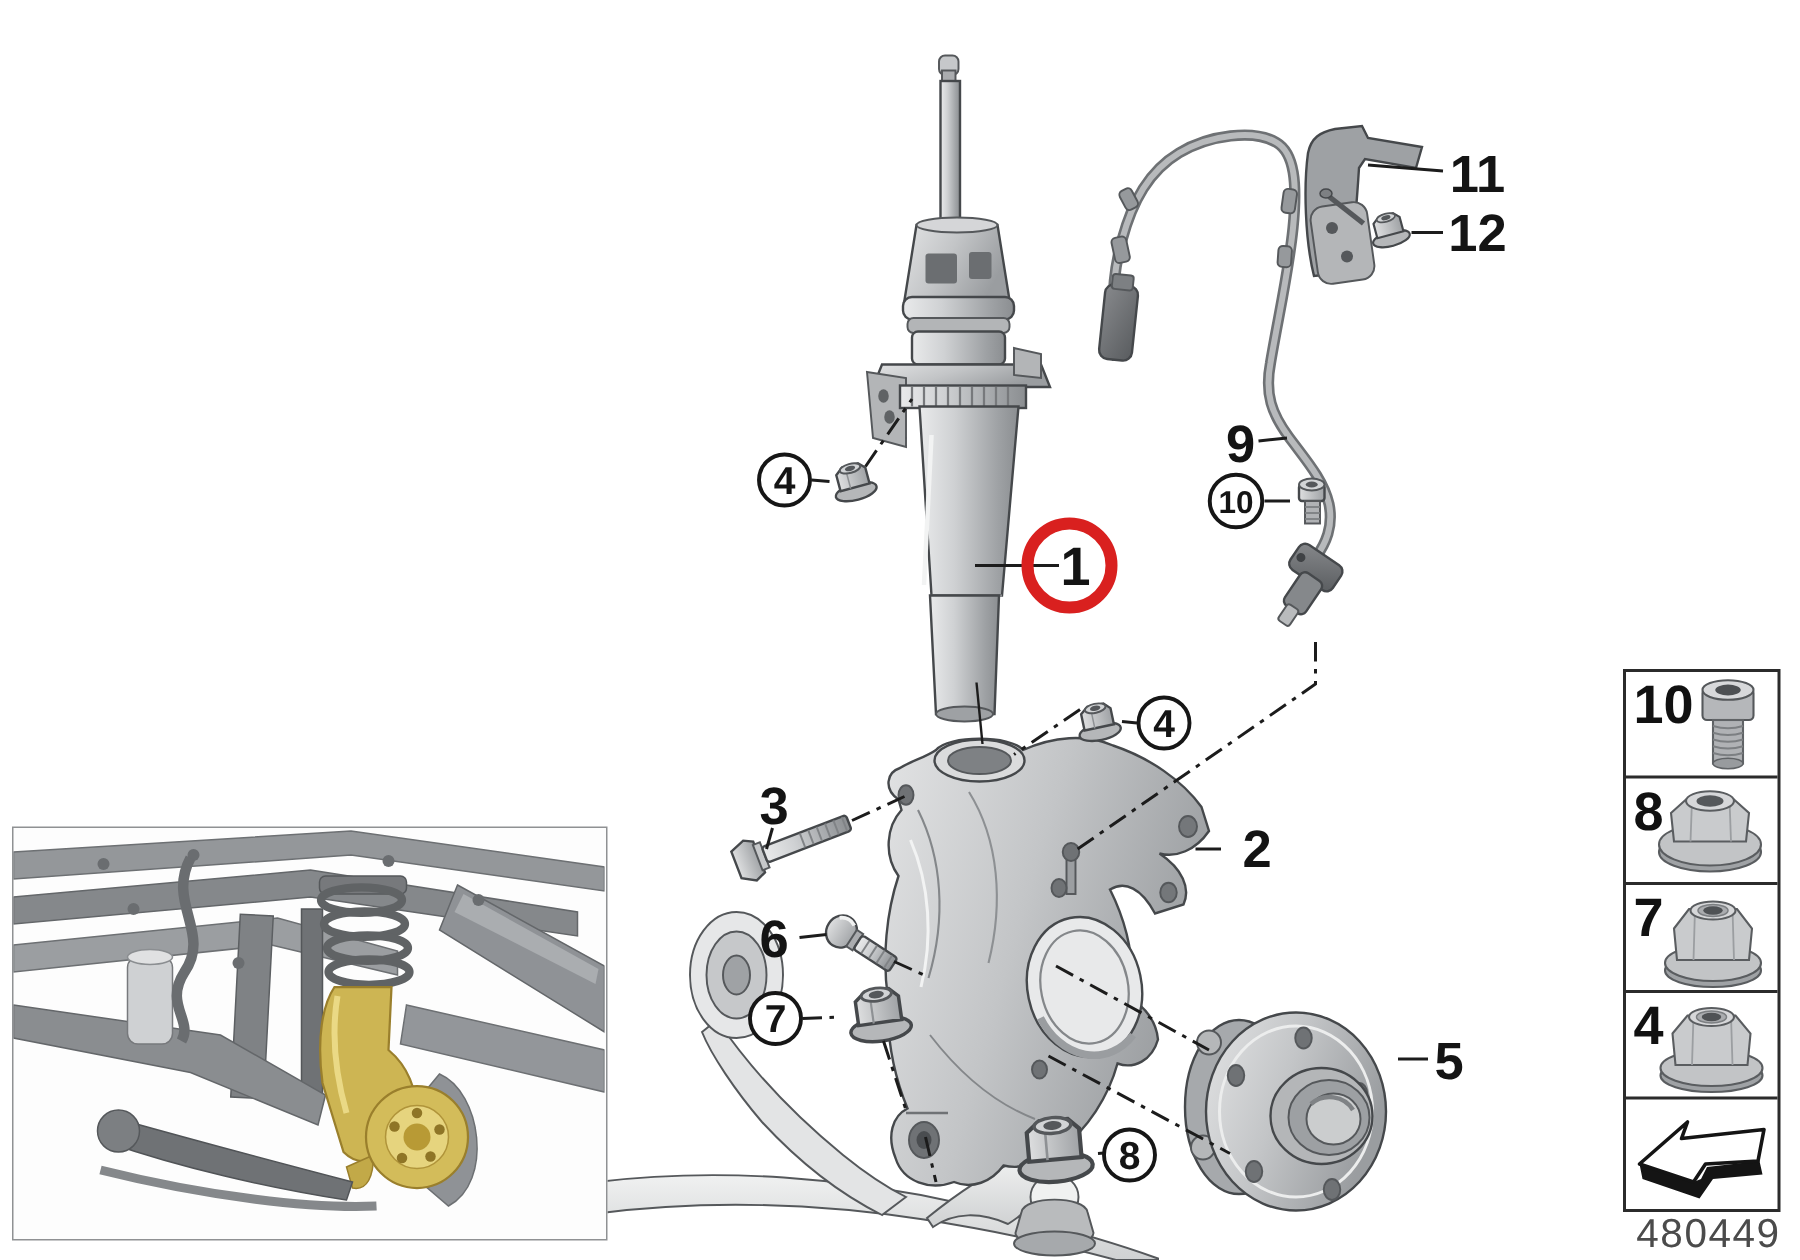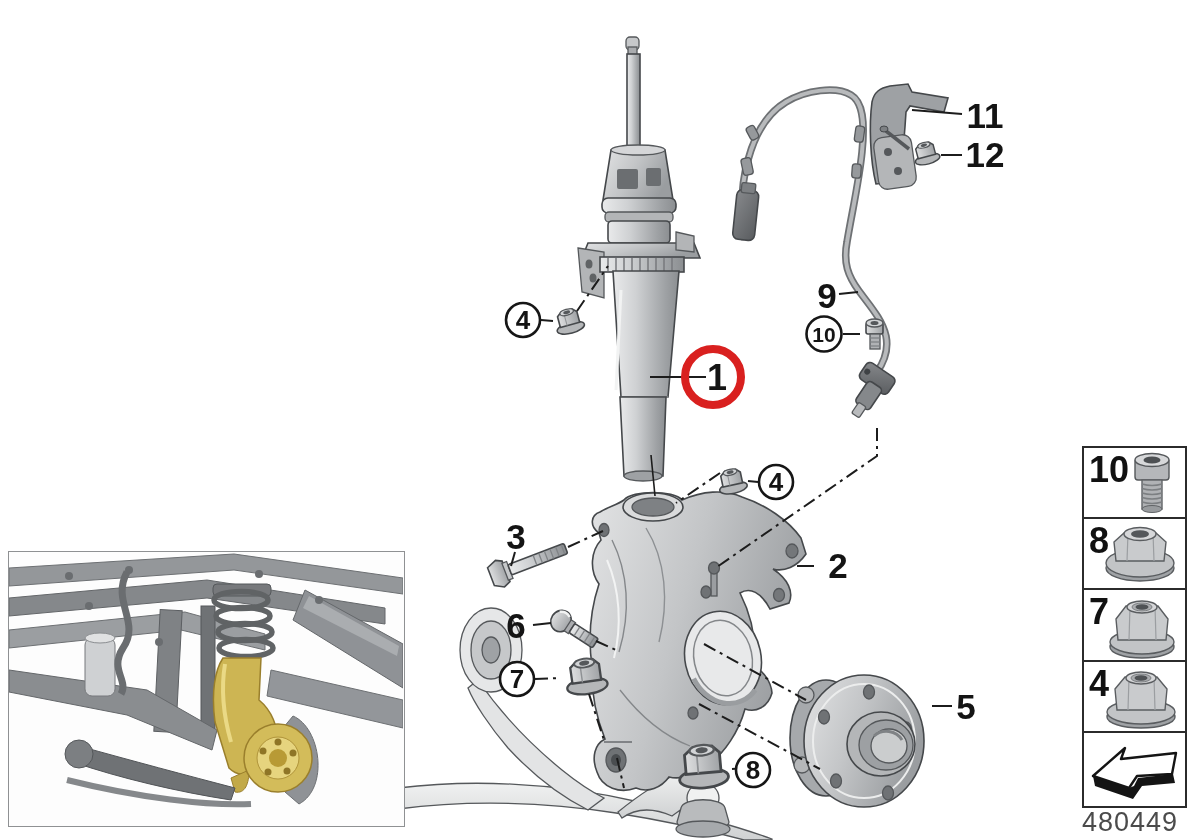--- a/index.html
+++ b/index.html
@@ -16,21 +16,21 @@
   .part{stroke:#45484b;stroke-width:1.6;}
   .part2{stroke:#55585b;stroke-width:1.3;}
   
   #inset{position:absolute;left:8px;top:551px;width:397px;height:276px;border:1.5px solid #8f9193;background:#fdfdfd;box-sizing:border-box;}
   
   #legend{position:absolute;left:1082px;top:446px;width:105px;height:362px;border:2px solid #2b2b2b;background:#fff;box-sizing:border-box;}
   #legend .cell{position:relative;height:71.2px;border-bottom:2px solid #2b2b2b;box-sizing:border-box;}
   #legend .cell:last-child{border-bottom:none;}
   #legend .num{position:absolute;left:5px;top:1px;font:700 36px "Liberation Sans",sans-serif;color:#111;}
   #legend .ic{position:absolute;right:3px;top:3px;}
-  #drawno{position:absolute;left:1082px;top:807px;width:105px;text-align:left;font:400 27px "Liberation Sans",sans-serif;color:#4b4b4b;letter-spacing:1px;}
+  #drawno{position:absolute;left:1082px;top:807px;width:105px;text-align:right;font:400 27px "Liberation Sans",sans-serif;color:#4b4b4b;letter-spacing:1px;}
 </style>
 </head>
 <body>
 
 <div id="stage">
 <svg width="1200" height="840" viewBox="0 0 1200 840">
   <defs>
     <linearGradient id="gTube" x1="0" y1="0" x2="1" y2="0">
       <stop offset="0" stop-color="#e9eaeb"></stop>
           <stop offset="0.35" stop-color="#cfd1d3"></stop>

